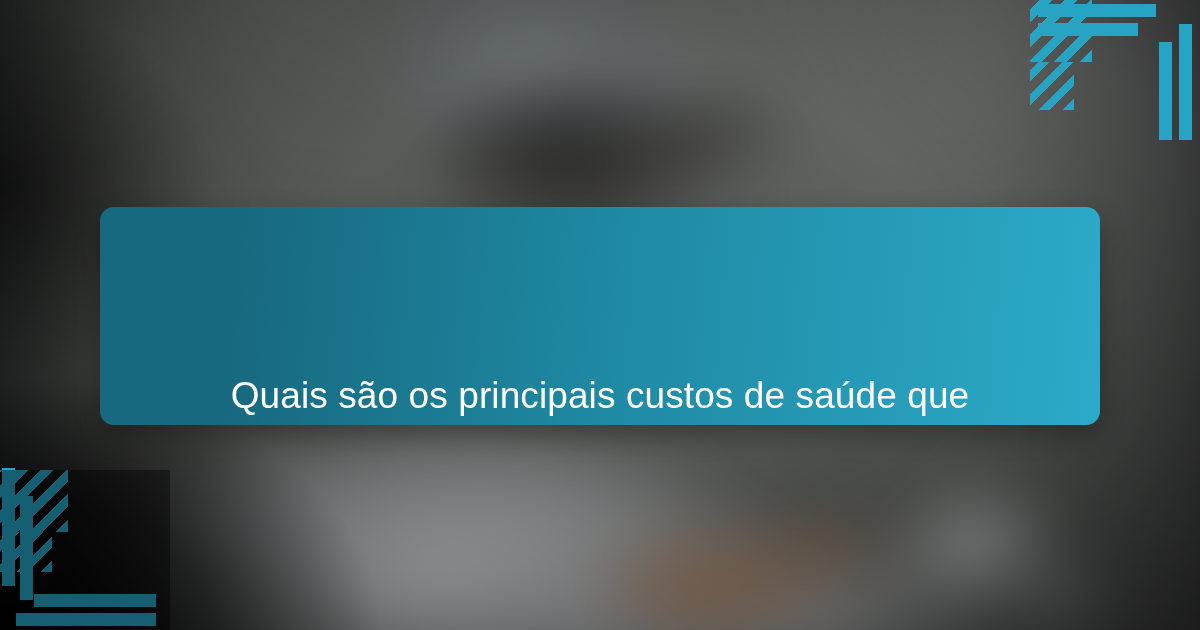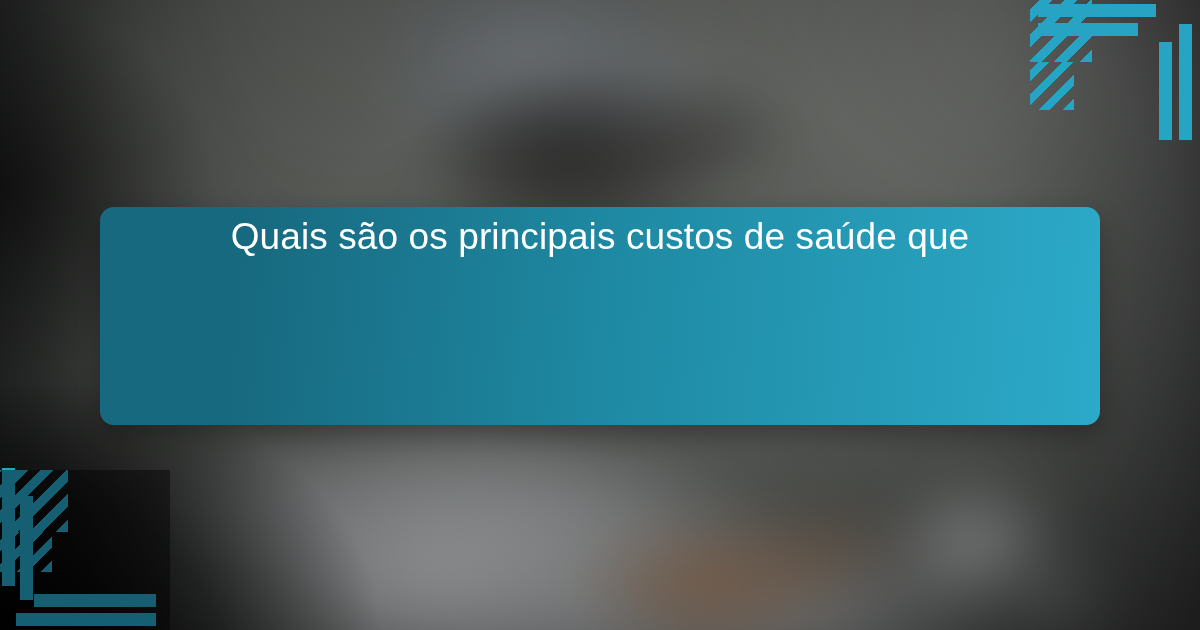--- a/index.html
+++ b/index.html
@@ -164,21 +164,21 @@
     left: 100px;
     top: 207px;
     width: 1000px;
     height: 218px;
     border-radius: 14px;
     background: linear-gradient(95deg, #17697f 0%, #1b7displaced 0%, #1a7186 18%, #1f8aa4 52%, #29a2c2 82%, #2caac9 100%);
     box-shadow: 0 10px 26px rgba(0,0,0,0.30);
     display: flex;
     flex-direction: column;
     align-items: center;
-    justify-content: flex-start;
+    justify-content: flex-end;
   }
   .headline-line {
     color: #ffffff;
     font-size: 37px;
     line-height: 59px;
     font-weight: 400;
     letter-spacing: 0.1px;
     text-align: center;
     white-space: nowrap;
   }

